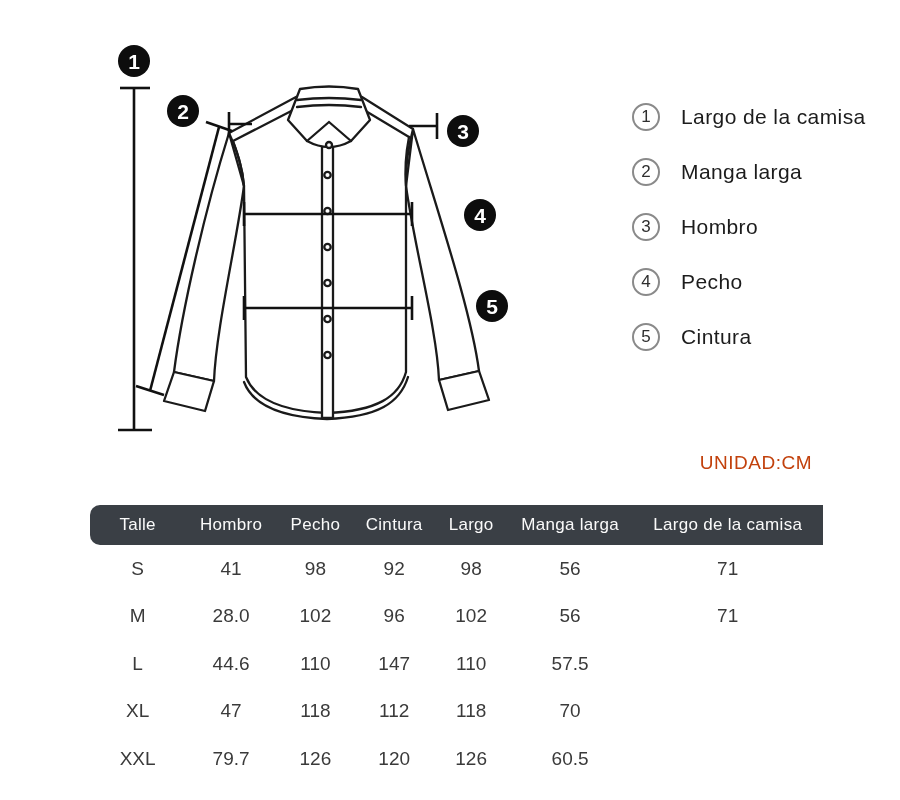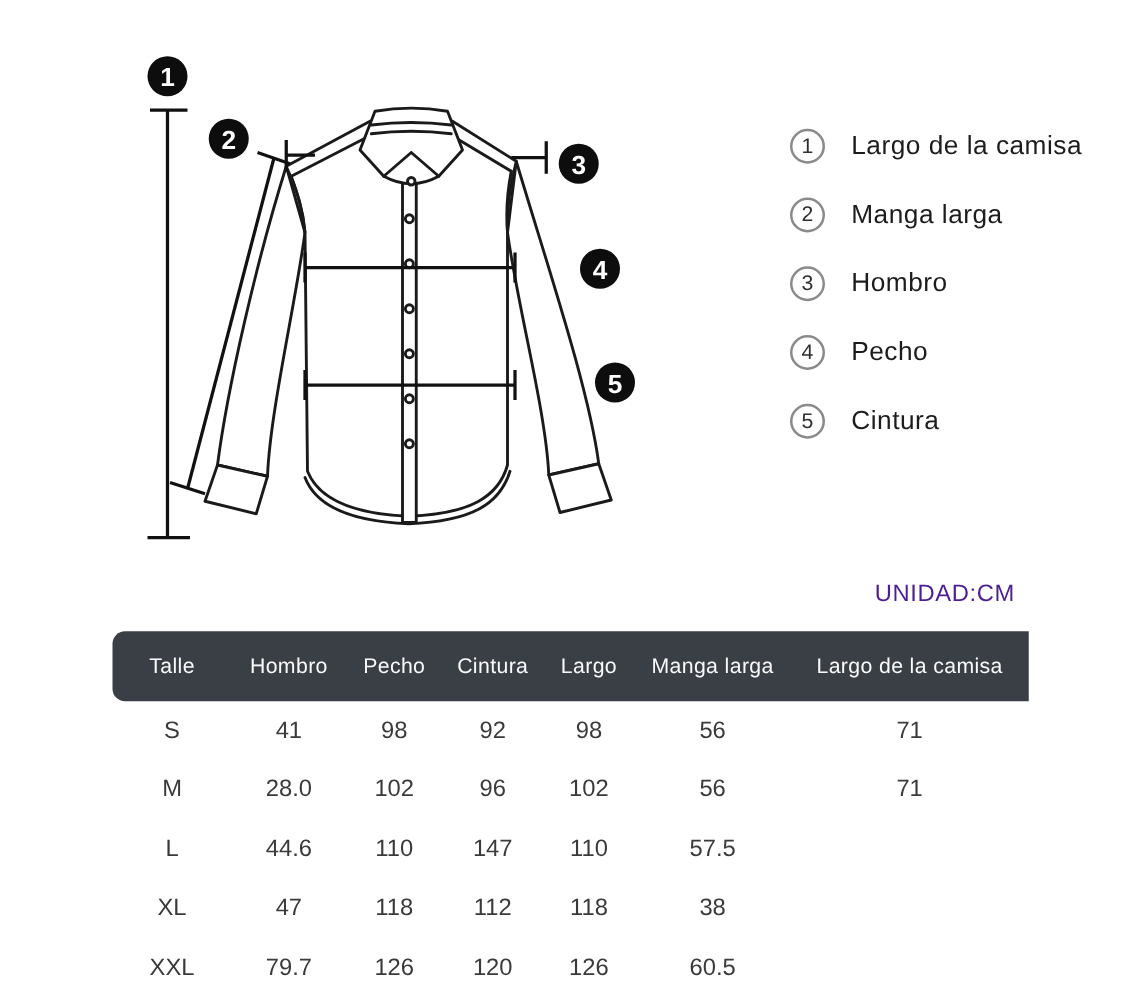--- a/index.html
+++ b/index.html
@@ -13,27 +13,27 @@
   .legend { position:absolute; left:632px; top:102px; }
   .legend-item { display:flex; align-items:center; gap:21px; height:29px; margin-bottom:26px; }
   .legend-num {
     width:28px; height:28px; border:2px solid #8a8a8a; border-radius:50%;
     display:flex; align-items:center; justify-content:center;
     font-size:17px; color:#2e2e2e; font-weight:400; flex:0 0 28px;
   }
   .legend-label { font-size:21px; color:#1c1c1c; font-weight:300; letter-spacing:0.4px; white-space:nowrap; }
 
   
-  .unit-note { position:absolute; left:600px; top:465px; width:212px; text-align:right;
-    font-size:19px; color:#4c1d95; letter-spacing:0.5px; font-weight:300; }
+  .unit-note { position:absolute; left:600px; top:452px; width:212px; text-align:right;
+    font-size:19px; color:#c2410c; letter-spacing:0.5px; font-weight:300; }
 
   
   .size-table { position:absolute; left:90px; top:505px; width:733px; }
   .thead {
-    display:flex; align-items:center; height:56px;
+    display:flex; align-items:center; height:40px;
     background:#3a3f45; color:#fafafa; border-radius:10px 0 0 10px;
   }
   .th { font-size:17px; text-align:center; font-weight:300; letter-spacing:0.3px; }
   .tr { display:flex; align-items:center; height:47.5px; }
   .td { font-size:19px; color:#3a3a3a; text-align:center; font-weight:300; }
   .c0 { flex:0 0 13%; }
   .c1 { flex:0 0 12.5%; }
   .c2 { flex:0 0 10.5%; }
   .c3 { flex:0 0 11%; }
   .c4 { flex:0 0 10%; }
@@ -191,21 +191,21 @@
       <div class="td c3">147</div>
       <div class="td c4">110</div>
       <div class="td c5">57.5</div>
     </div>
     <div class="tr">
       <div class="td c0">XL</div>
       <div class="td c1">47</div>
       <div class="td c2">118</div>
       <div class="td c3">112</div>
       <div class="td c4">118</div>
-      <div class="td c5">38</div>
+      <div class="td c5">70</div>
     </div>
     <div class="tr">
       <div class="td c0">XXL</div>
       <div class="td c1">79.7</div>
       <div class="td c2">126</div>
       <div class="td c3">120</div>
       <div class="td c4">126</div>
       <div class="td c5">60.5</div>
     </div>
   </div>

